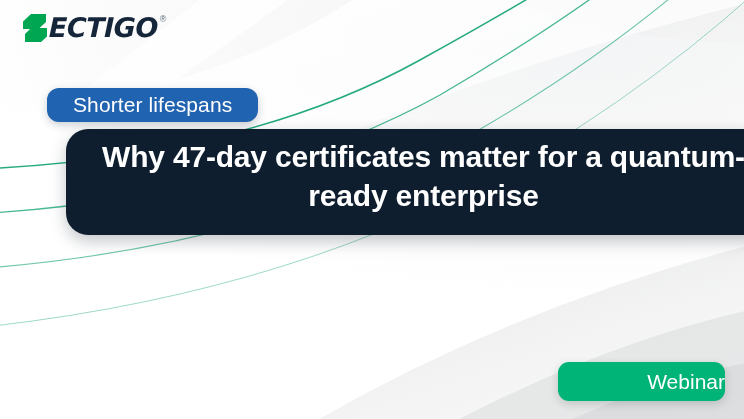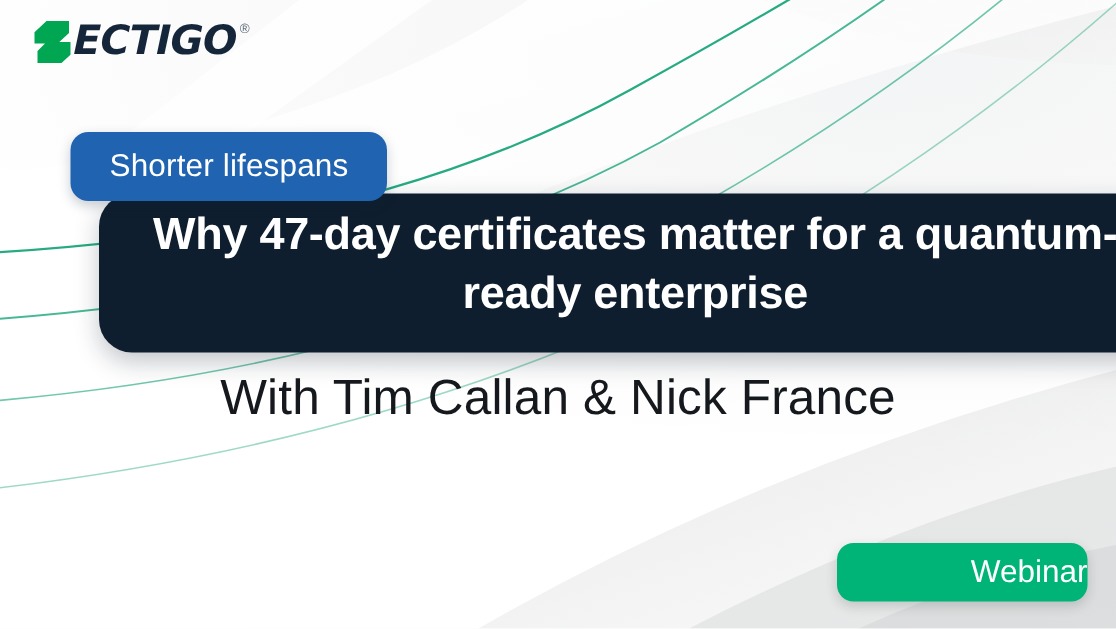--- a/index.html
+++ b/index.html
@@ -55,21 +55,21 @@
     font-size:9px;
     color:#5d6b7a;
     line-height:13px;
     margin-left:2px;
   }
 
   
   .eyebrow {
     position:absolute;
     left:47px; top:88px;
-    height:46px;
+    height:34px;
     padding:0 26px;
     display:flex;
     align-items:center;
     background:#2063b0;
     color:#ffffff;
     font-size:21px;
     font-weight:400;
     border-radius:12px;
     letter-spacing:0.1px;
     box-shadow:0 3px 8px rgba(20,35,60,0.22);
@@ -176,19 +176,18 @@
   </div>
 
   <div class="eyebrow">
     <span>Shorter lifespans</span>
   </div>
 
   <div class="headline-box">
     <div class="headline">Why 47-day certificates matter for a quantum-ready enterprise</div>
   </div>
 
-  <div class="subtitle">With Tim Callan &amp; Nick France</div>
 
   <div class="tag">
     <span>Webinar</span>
   </div>
 
 </div>
 
 </body></html>

